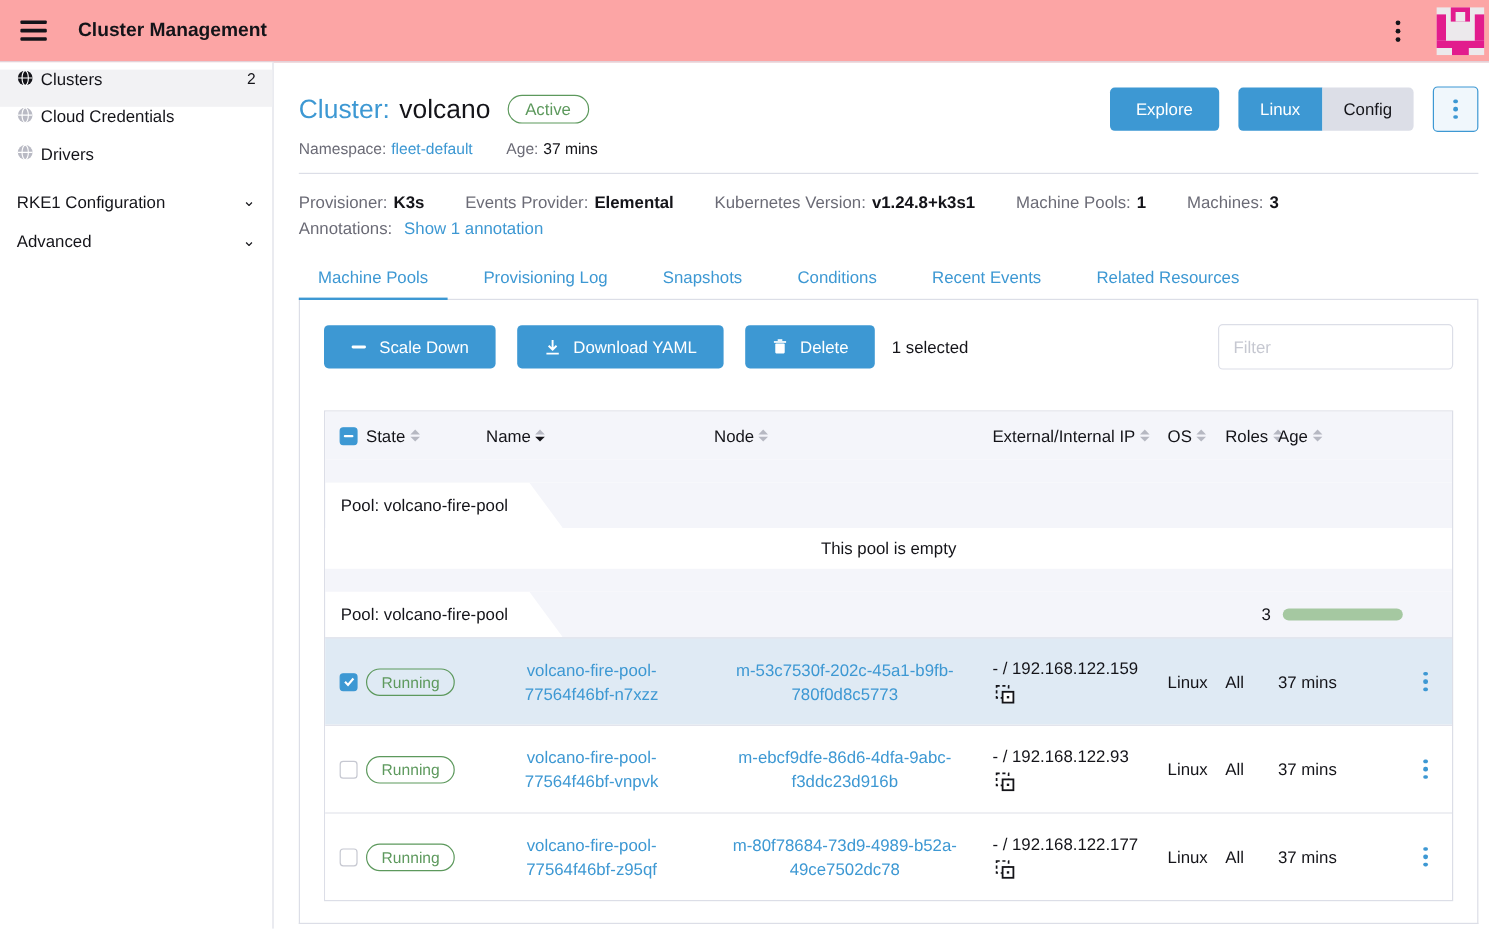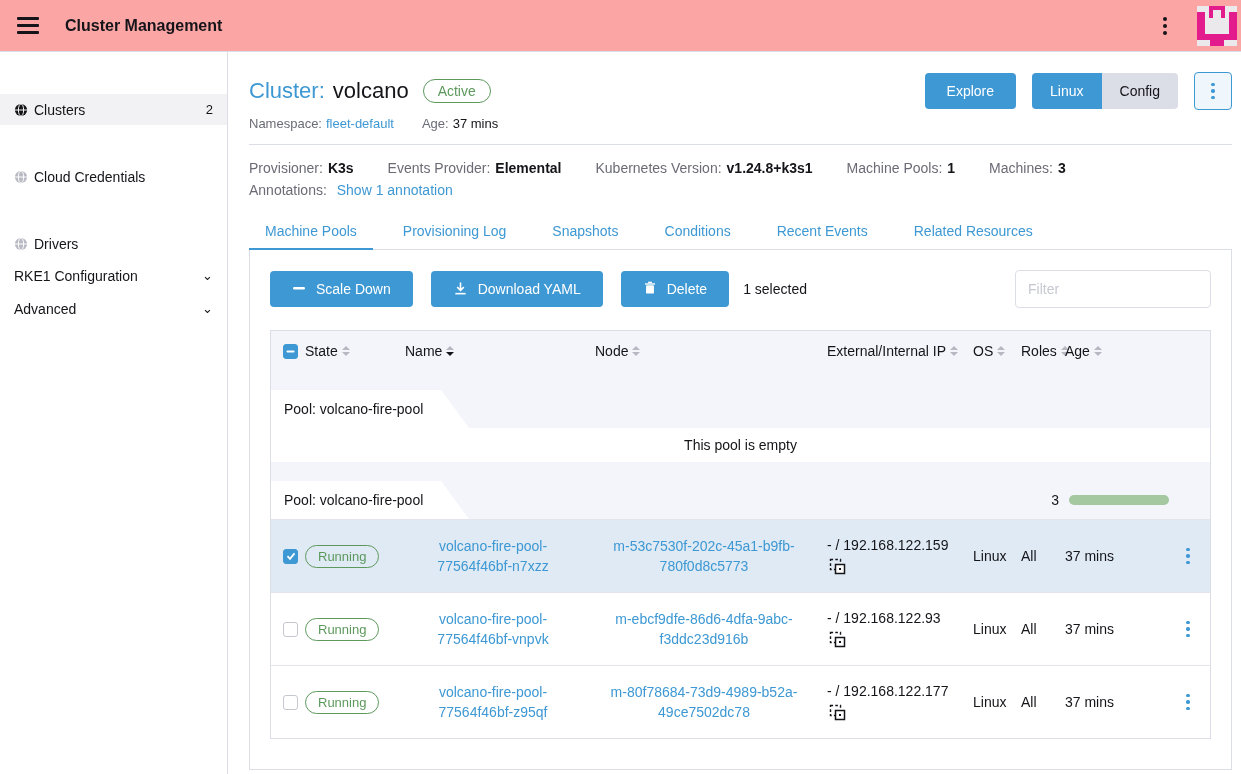--- a/index.html
+++ b/index.html
@@ -12,21 +12,21 @@
   .hamburger span { display:block; height:3px; background:#141419; border-radius:1px; margin:4px 0; }
   .app-title { font-size:16px; font-weight:600; margin-left:26px; }
   .appbar-right { margin-left:auto; display:flex; align-items:center; }
   .kebab { display:inline-flex; flex-direction:column; align-items:center; gap:3px; padding:6px; cursor:pointer; }
   .kebab i { width:4px; height:4px; border-radius:50%; background:#141419; }
   .logo { width:40px; height:40px; margin:0 4px 0 24px; }
 
   
   .shell { display:flex; height:722px; }
   .sidebar { width:228px; border-right:1px solid #dcdee7; background:#fff; padding-top:6px; flex-shrink:0; }
-  .side-item { display:flex; align-items:center; height:31px; padding:0 14px; font-size:14px; cursor:pointer;margin-top:36px; }
+  .side-item { display:flex; height:31px; padding:0 14px; font-size:14px; cursor:pointer; }
   .side-item.active { background:#f2f2f4; }
   .side-item .gicon { width:14px; height:14px; margin-right:6px; color:#141419; }
   .side-item .gicon.dim { color:#b9bac4; }
   .side-count { margin-left:auto; font-size:13px; color:#141419; }
   .side-section { display:flex; align-items:center; height:33px; padding:0 14px; font-size:14px; cursor:pointer; }
   .side-chevron { margin-left:auto; color:#141419; font-size:13px; }
 
   .main { flex:1; padding:20px 9px 0 21px; }
 
   
@@ -60,30 +60,30 @@
   .anno-row .link { margin-left:6px; }
 
   
   .tabbar { display:flex; margin-top:15px; border-bottom:1px solid #dcdee7; }
   .tab { color:#3d98d3; font-size:14px; padding:10px 16px; cursor:pointer; position:relative; margin-right:14px; }
   .tab.active::after { content:""; position:absolute; left:0; right:0; bottom:-1px; height:2px; background:#3d98d3; }
   .panel { border:1px solid #dcdee7; border-top:none; height:520px; padding:20px 20px 0 20px; }
 
   
   .toolbar { display:flex; align-items:center; }
-  .tbtn { display:inline-flex; gap:10px; }
+  .tbtn { display:inline-flex; align-items:center; gap:10px; }
   .tbtn + .tbtn { margin-left:18px; }
   .tbtn svg { flex-shrink:0; }
   .selected-count { font-size:14px; margin-left:14px; }
   .filter { margin-left:auto; width:196px; height:38px; border:1px solid #dcdee7; border-radius:4px;
     padding:0 12px; font-size:14px; font-family:inherit; color:#141419; outline:none; }
   .filter::placeholder { color:#c6c8d1; }
 
   
-  .table { margin-top:22px; border:1px solid #dcdee7; font-size:14px; }
+  .table { margin-top:34px; border:1px solid #dcdee7; font-size:14px; }
   .grid { display:grid; grid-template-columns:34px 100px 190px 232px 146px 48px 44px 1fr 44px; align-items:center; }
   .thead { background:#f4f5fa; height:40px; }
   .th { display:flex; align-items:center; gap:4px; cursor:pointer; }
   .carets { display:flex; flex-direction:column; gap:2px; }
   .car-up { width:0; height:0; border-left:4px solid transparent; border-right:4px solid transparent; border-bottom:4px solid #b6b8c2; }
   .car-dn { width:0; height:0; border-left:4px solid transparent; border-right:4px solid transparent; border-top:4px solid #b6b8c2; }
   .car-dn.on { border-top-color:#141419; }
 
   .checkbox { width:15px; height:15px; border-radius:3px; border:1px solid #c6c8d1; background:#fff;
     display:inline-flex; align-items:center; justify-content:center; cursor:pointer; margin-left:12px; }

